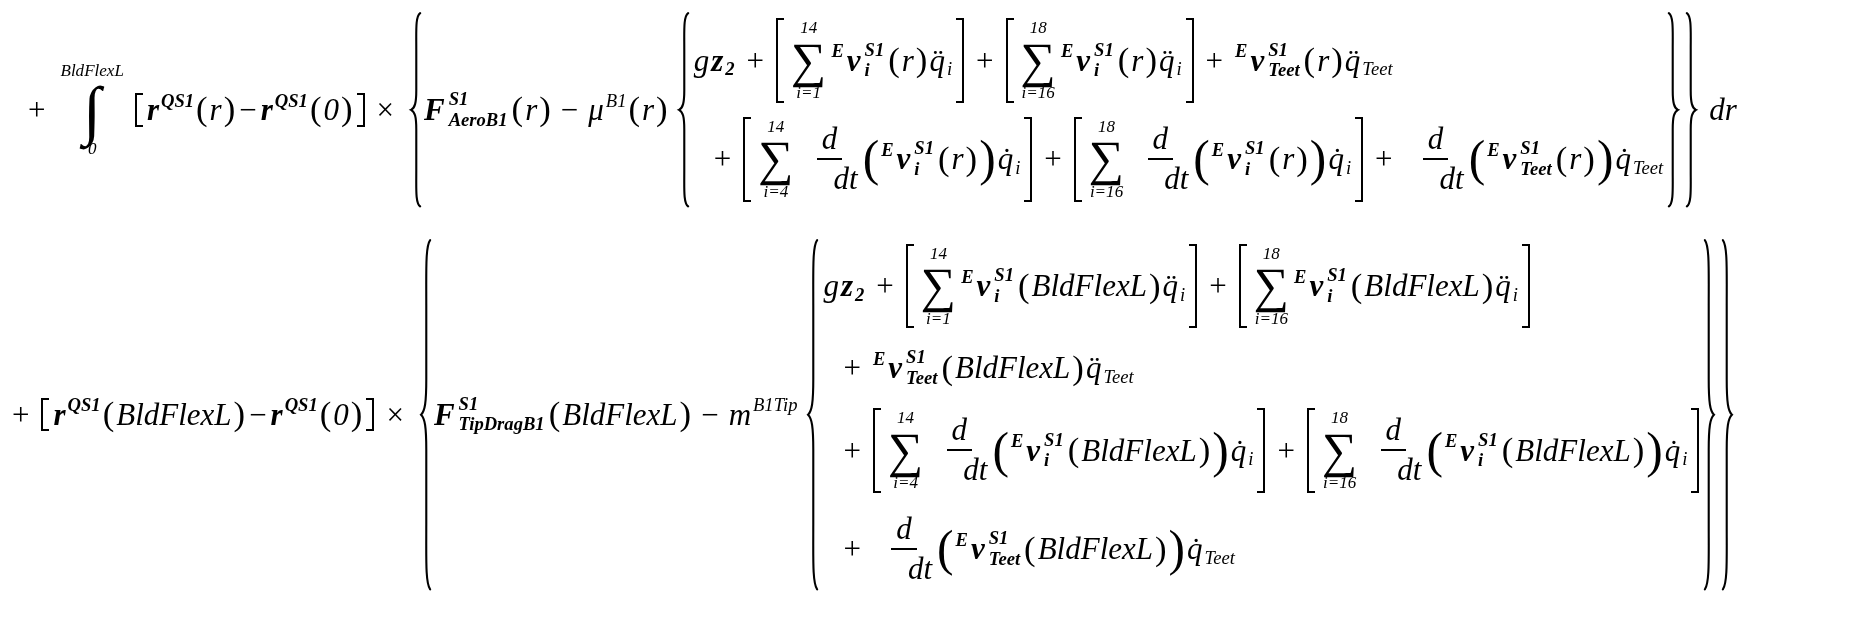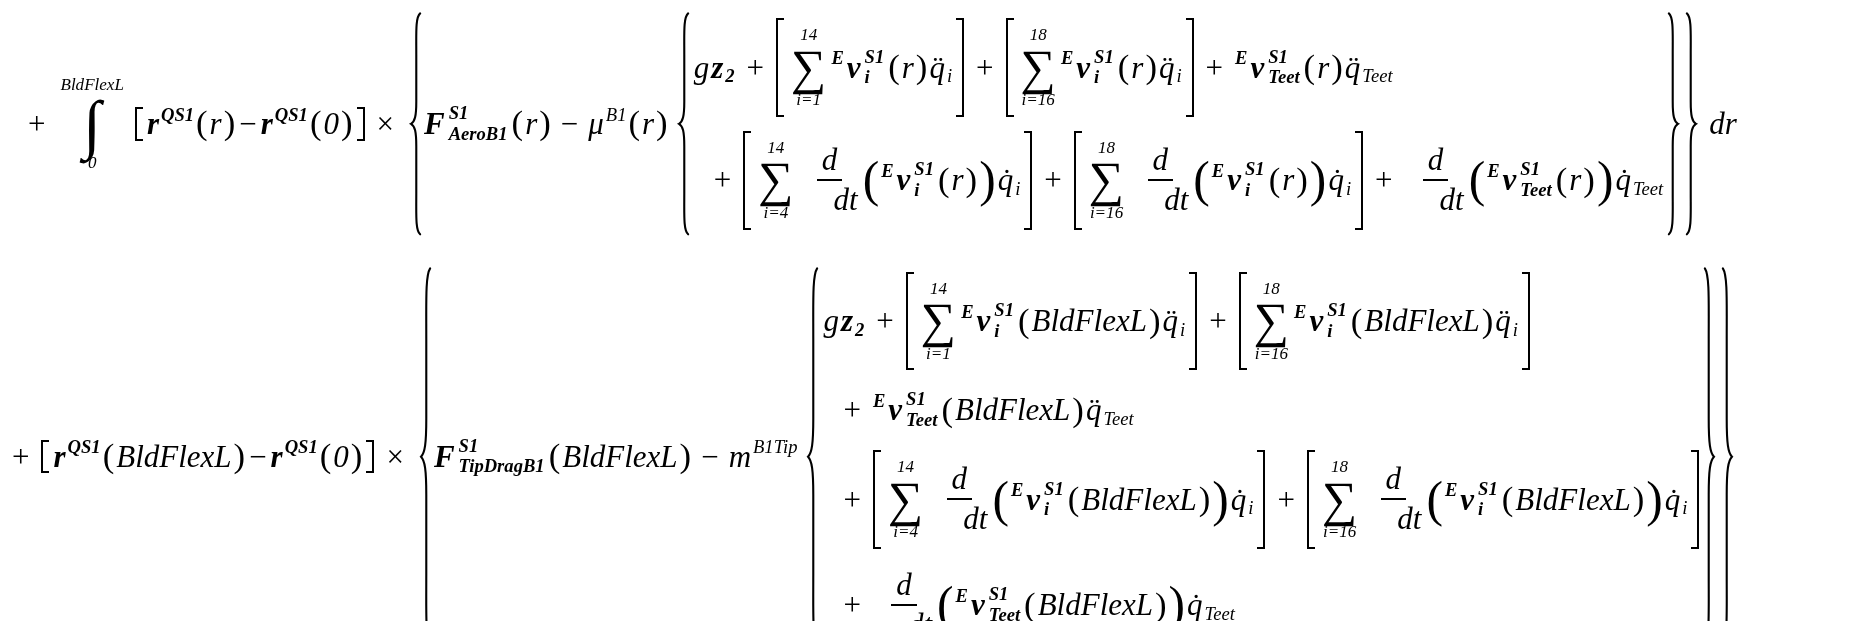--- a/index.html
+++ b/index.html
@@ -20,21 +20,21 @@
   .c2    { gap:18px; }
   .ind   { margin-left:16px; }
   .b  { font-weight:bold; }
   .up { font-style:normal; }
   .op { margin:0 4px; }
   .sup    { font-size:.6em; position:relative; top:-.5em;font-family:Liberation Serif, serif; }
   .sub    { font-size:.6em; position:relative; top:.45em; }
   .presup { font-size:.6em; position:relative; top:-.5em; margin-right:1px; }
   .supsub { display:inline-flex; flex-direction:column; align-items:flex-start;
             font-size:.6em; line-height:1.12; margin:0 2px;justify-content:flex-end; }
-  .sum { display:inline-flex; flex-direction:column; align-items:center; line-height:1; margin:8px 3px; }
+  .sum { display:inline-flex; flex-direction:column; align-items:center; line-height:1; margin:1px 3px; }
   .sum .sig { font-size:1.6em; line-height:.92; }
   .sum .lim { font-size:.55em; line-height:1.15; }
   .int { display:inline-flex; flex-direction:column; align-items:center; line-height:1; margin:0 3px; }
   .int .glyph { font-size:2.1em; line-height:.9; }
   .int .lim   { font-size:.55em; line-height:1.15; }
   .frac { display:inline-flex; flex-direction:column; align-items:center; line-height:1.1; margin:0 3px; }
   .frac .num { padding:0 5px 2px; border-bottom:2px solid #000; }
   .frac .den { padding-top:2px;margin-left:32px; }
   .pa { font-style:normal; font-size:1.12em; line-height:1; }
   .pb { font-style:normal; font-size:1.6em; line-height:1; font-weight:normal; }

